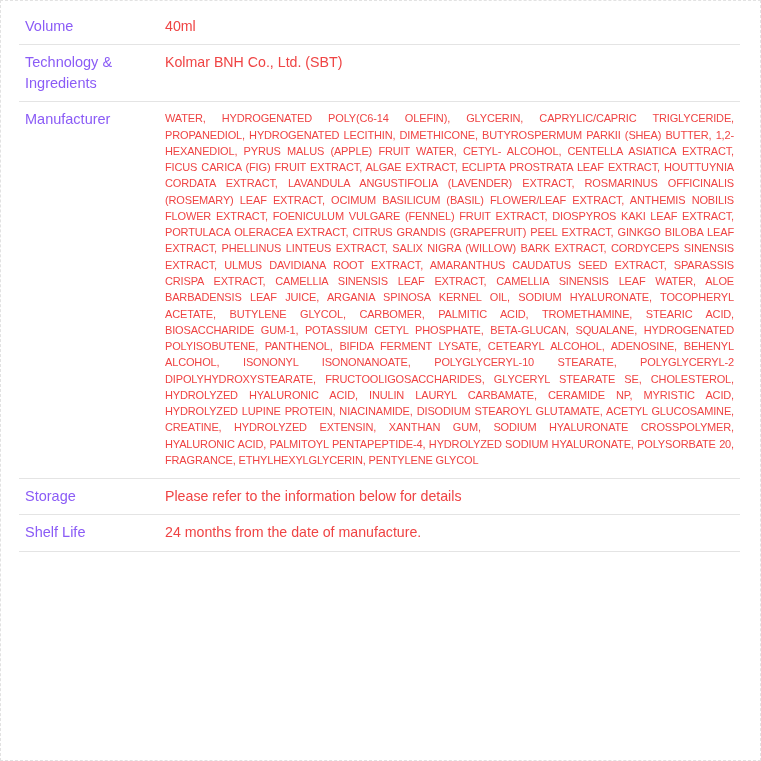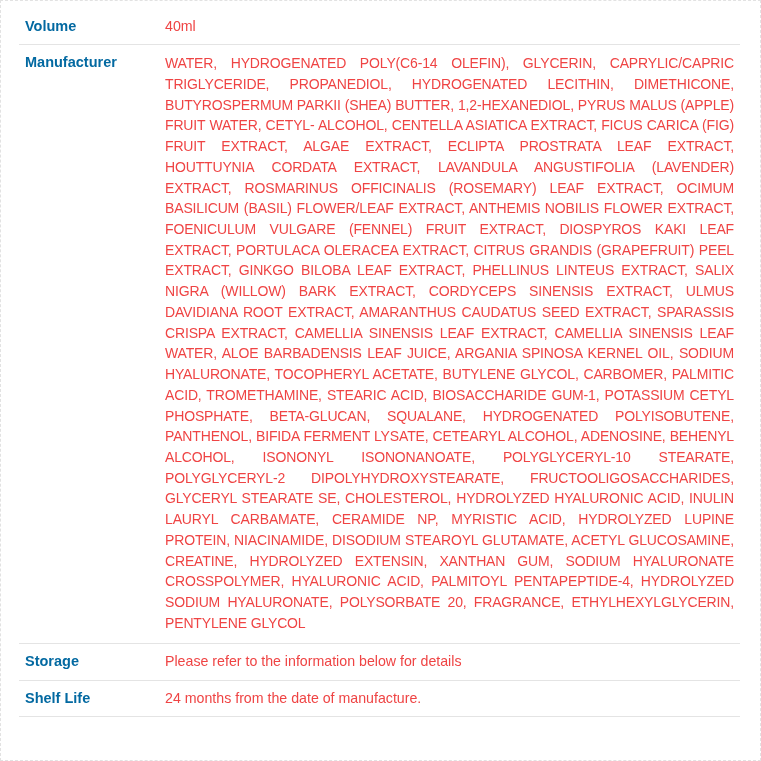--- a/index.html
+++ b/index.html
@@ -30,55 +30,58 @@
   table.spec td {
     vertical-align: top;
     padding: 7px 6px 7px 6px;
     border-bottom: 1px solid #e4e4e4;
   }
   table.spec tr:last-child td {
     border-bottom: 1px solid #e4e4e4;
   }
   td.label {
     width: 128px;
-    color: #0369a1;
+    color: #8b5cf6;
     font-size: 14.5px;
     line-height: 1.45;
     padding-left: 42px;
     padding-right: 4px;
     white-space: normal;
-    font-weight: bold;
   }
   td.value {
     color: #ef4444;
     font-size: 14.2px;
     line-height: 1.5;
     padding-left: 10px;
     padding-right: 10px;
   }
   td.value.ingredients {
     text-align: justify;
     text-justify: inter-word;
     line-height: 1.48;
-    font-size: 14px;
+    font-size: 11px;
     letter-spacing: -0.15px;
     padding-top: 8px;
     padding-bottom: 10px;
     hyphens: auto;
   }
 </style>
 </head>
 <body>
 
 <div class="page">
   <table class="spec">
     <tbody>
       <tr>
         <td class="label">Volume</td>
         <td class="value">40ml</td>
+      </tr>
+      <tr>
+        <td class="label">Technology &amp; Ingredients</td>
+        <td class="value">Kolmar BNH Co., Ltd. (SBT)</td>
       </tr>
       <tr>
         <td class="label">Manufacturer</td>
         <td class="value ingredients">WATER, HYDROGENATED POLY(C6-14 OLEFIN), GLYCERIN, CAPRYLIC/CAPRIC TRIGLYCERIDE, PROPANEDIOL, HYDROGENATED LECITHIN, DIMETHICONE, BUTYROSPERMUM PARKII (SHEA) BUTTER, 1,2-HEXANEDIOL, PYRUS MALUS (APPLE) FRUIT WATER, CETYL- ALCOHOL, CENTELLA ASIATICA EXTRACT, FICUS CARICA (FIG) FRUIT EXTRACT, ALGAE EXTRACT, ECLIPTA PROSTRATA LEAF EXTRACT, HOUTTUYNIA CORDATA EXTRACT, LAVANDULA ANGUSTIFOLIA (LAVENDER) EXTRACT, ROSMARINUS OFFICINALIS (ROSEMARY) LEAF EXTRACT, OCIMUM BASILICUM (BASIL) FLOWER/LEAF EXTRACT, ANTHEMIS NOBILIS FLOWER EXTRACT, FOENICULUM VULGARE (FENNEL) FRUIT EXTRACT, DIOSPYROS KAKI LEAF EXTRACT, PORTULACA OLERACEA EXTRACT, CITRUS GRANDIS (GRAPEFRUIT) PEEL EXTRACT, GINKGO BILOBA LEAF EXTRACT, PHELLINUS LINTEUS EXTRACT, SALIX NIGRA (WILLOW) BARK EXTRACT, CORDYCEPS SINENSIS EXTRACT, ULMUS DAVIDIANA ROOT EXTRACT, AMARANTHUS CAUDATUS SEED EXTRACT, SPARASSIS CRISPA EXTRACT, CAMELLIA SINENSIS LEAF EXTRACT, CAMELLIA SINENSIS LEAF WATER, ALOE BARBADENSIS LEAF JUICE, ARGANIA SPINOSA KERNEL OIL, SODIUM HYALURONATE, TOCOPHERYL ACETATE, BUTYLENE GLYCOL, CARBOMER, PALMITIC ACID, TROMETHAMINE, STEARIC ACID, BIOSACCHARIDE GUM-1, POTASSIUM CETYL PHOSPHATE, BETA-GLUCAN, SQUALANE, HYDROGENATED POLYISOBUTENE, PANTHENOL, BIFIDA FERMENT LYSATE, CETEARYL ALCOHOL, ADENOSINE, BEHENYL ALCOHOL, ISONONYL ISONONANOATE, POLYGLYCERYL-10 STEARATE, POLYGLYCERYL-2 DIPOLYHYDROXYSTEARATE, FRUCTOOLIGOSACCHARIDES, GLYCERYL STEARATE SE, CHOLESTEROL, HYDROLYZED HYALURONIC ACID, INULIN LAURYL CARBAMATE, CERAMIDE NP, MYRISTIC ACID, HYDROLYZED LUPINE PROTEIN, NIACINAMIDE, DISODIUM STEAROYL GLUTAMATE, ACETYL GLUCOSAMINE, CREATINE, HYDROLYZED EXTENSIN, XANTHAN GUM, SODIUM HYALURONATE CROSSPOLYMER, HYALURONIC ACID, PALMITOYL PENTAPEPTIDE-4, HYDROLYZED SODIUM HYALURONATE, POLYSORBATE 20, FRAGRANCE, ETHYLHEXYLGLYCERIN, PENTYLENE GLYCOL</td>
       </tr>
       <tr>
         <td class="label">Storage</td>
         <td class="value">Please refer to the information below for details</td>
       </tr>
       <tr>

